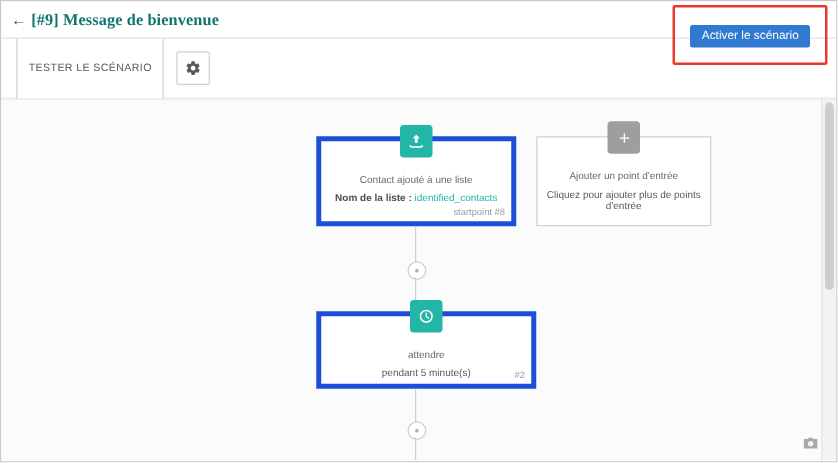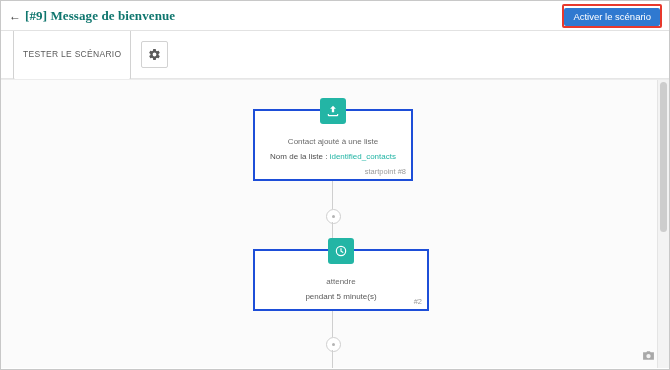--- a/index.html
+++ b/index.html
@@ -45,21 +45,21 @@
     font-family: Liberation Serif, serif;
     font-weight: bold;
     font-size: 13px;
     color: #0f766e;
     letter-spacing: 0.1px;
   }
   .activate-wrap {
     position: absolute;
     right: 7px;
     top: 3px;
-    padding: 0;
+    padding: 12px;
     border: 2px solid #e8392c;
     border-radius: 2px;
   }
   .activate-btn {
     background: #2f79d0;
     color: #ffffff;
     font-size: 9.5px;
     padding: 4px 9px;
     border: none;
     border-radius: 2px;
@@ -136,21 +136,21 @@
   }
 
   
   .node {
     position: absolute;
     box-sizing: border-box;
     background: #ffffff;
     text-align: center;
   }
   .node.teal {
-    border: 2px solid #1d4ed8;
+    border: 4px solid #1d4ed8;
   }
   .node.grey {
     border: 1px solid #cfcfcf;
   }
   .node-icon {
     position: absolute;
     top: -13px;
     left: 50%;
     margin-left: -13px;
     width: 26px;
@@ -166,21 +166,21 @@
   .node-title {
     font-size: 8px;
     color: #6a6a6a;
     margin-top: 26px;
   }
   .node-sub {
     font-size: 8px;
     color: #5a5a5a;
     margin-top: 6px;
   }
-  .node-sub b { font-weight: normal; color: #4d4d4d; margin-top: 35px; }
+  .node-sub b { font-weight: bold; color: #4d4d4d; margin-top: 35px; }
   .node-sub .link { color: #23b5a5; }
   .node-index {
     position: absolute;
     right: 5px;
     bottom: 3px;
     font-size: 7.5px;
     color: #9b9b9b;
   }
 
   
@@ -250,20 +250,32 @@
         </svg>
       </div>
       <div class="node-title">Contact ajouté à une liste</div>
       <div class="node-sub">
         <b>Nom de la liste :</b>
         <span class="link">identified_contacts</span>
       </div>
       <div class="node-index">startpoint #8</div>
     </div>
 
+    <div class="node grey" style="left:428px; top:29px; width:140px; height:72px;">
+      <div class="node-icon grey">
+        <svg width="13" height="13" viewBox="0 0 24 24" fill="#ffffff">
+          <path d="M11 5h2v14h-2z"></path>
+            <path d="M5 11h14v2H5z"></path>
+        </svg>
+      </div>
+      <div class="node-title">Ajouter un point d'entrée</div>
+      <div class="node-sub">
+        <span>Cliquez pour ajouter plus de points d'entrée</span>
+      </div>
+    </div>
 
     <div class="conn-line" style="left:331px; top:101px; height:28px;"></div>
     <div class="conn-dot" style="left:325px; top:129px;">
         <i></i>
       </div>
     <div class="conn-line" style="left:331px; top:142px; height:27px;"></div>
 
     <div class="node teal" style="left:252px; top:169px; width:176px; height:62px;">
       <div class="node-icon teal">
         <svg width="14" height="14" viewBox="0 0 24 24" fill="none" stroke="#ffffff" stroke-width="2">

